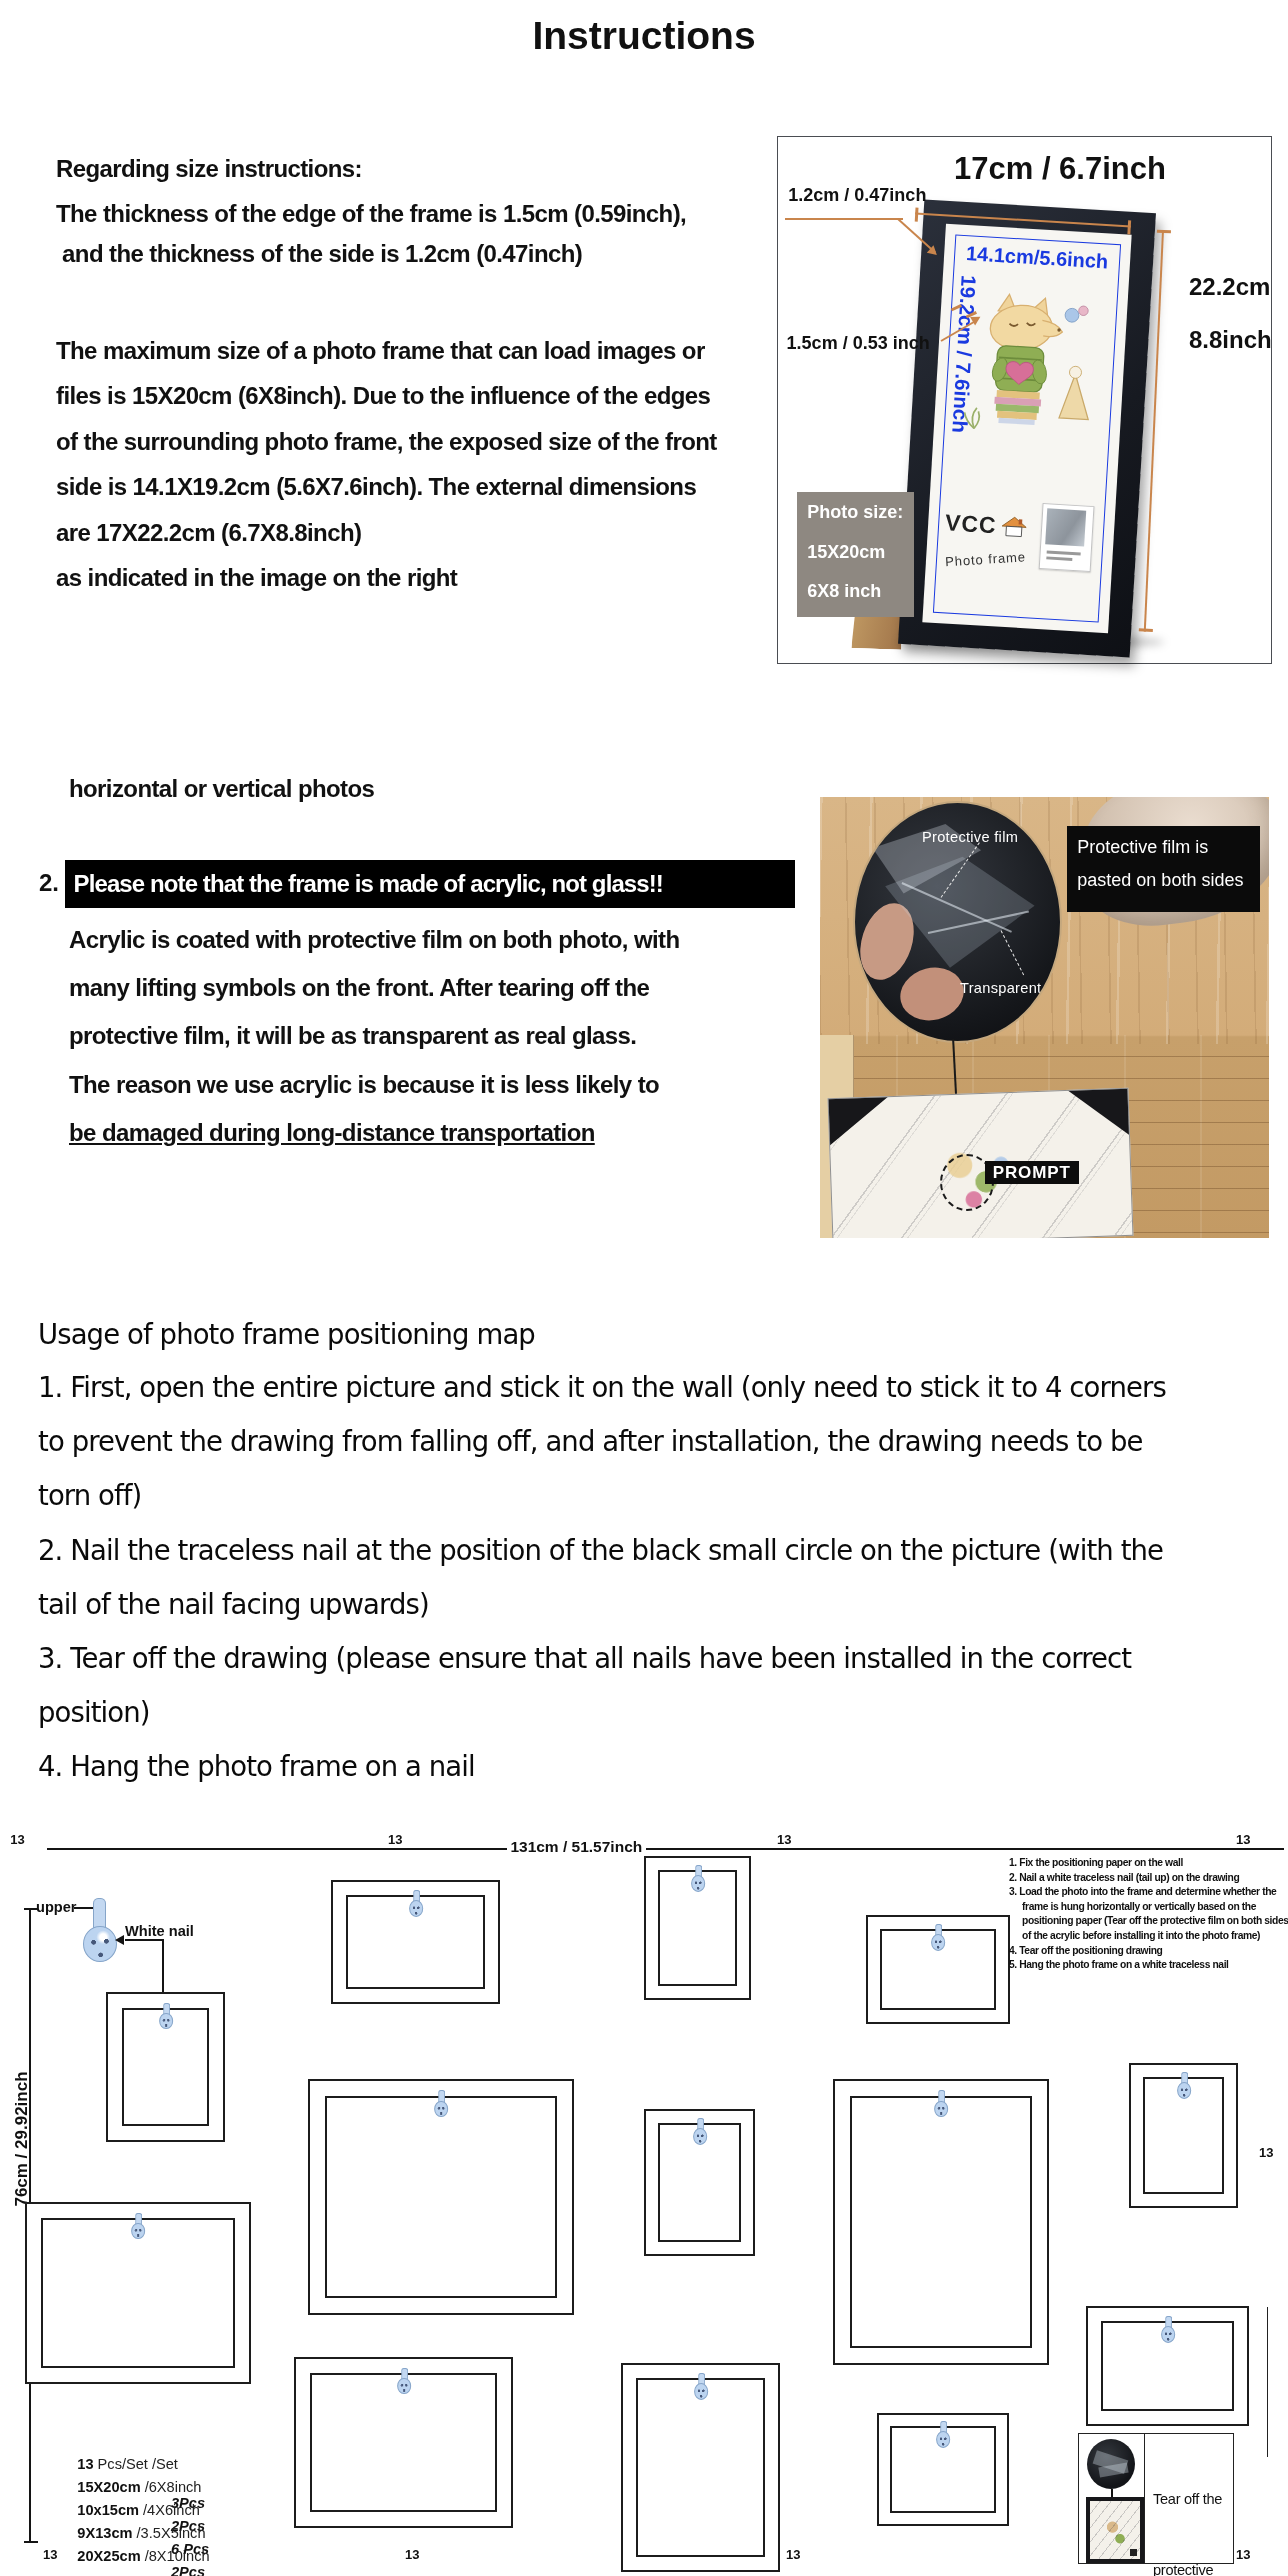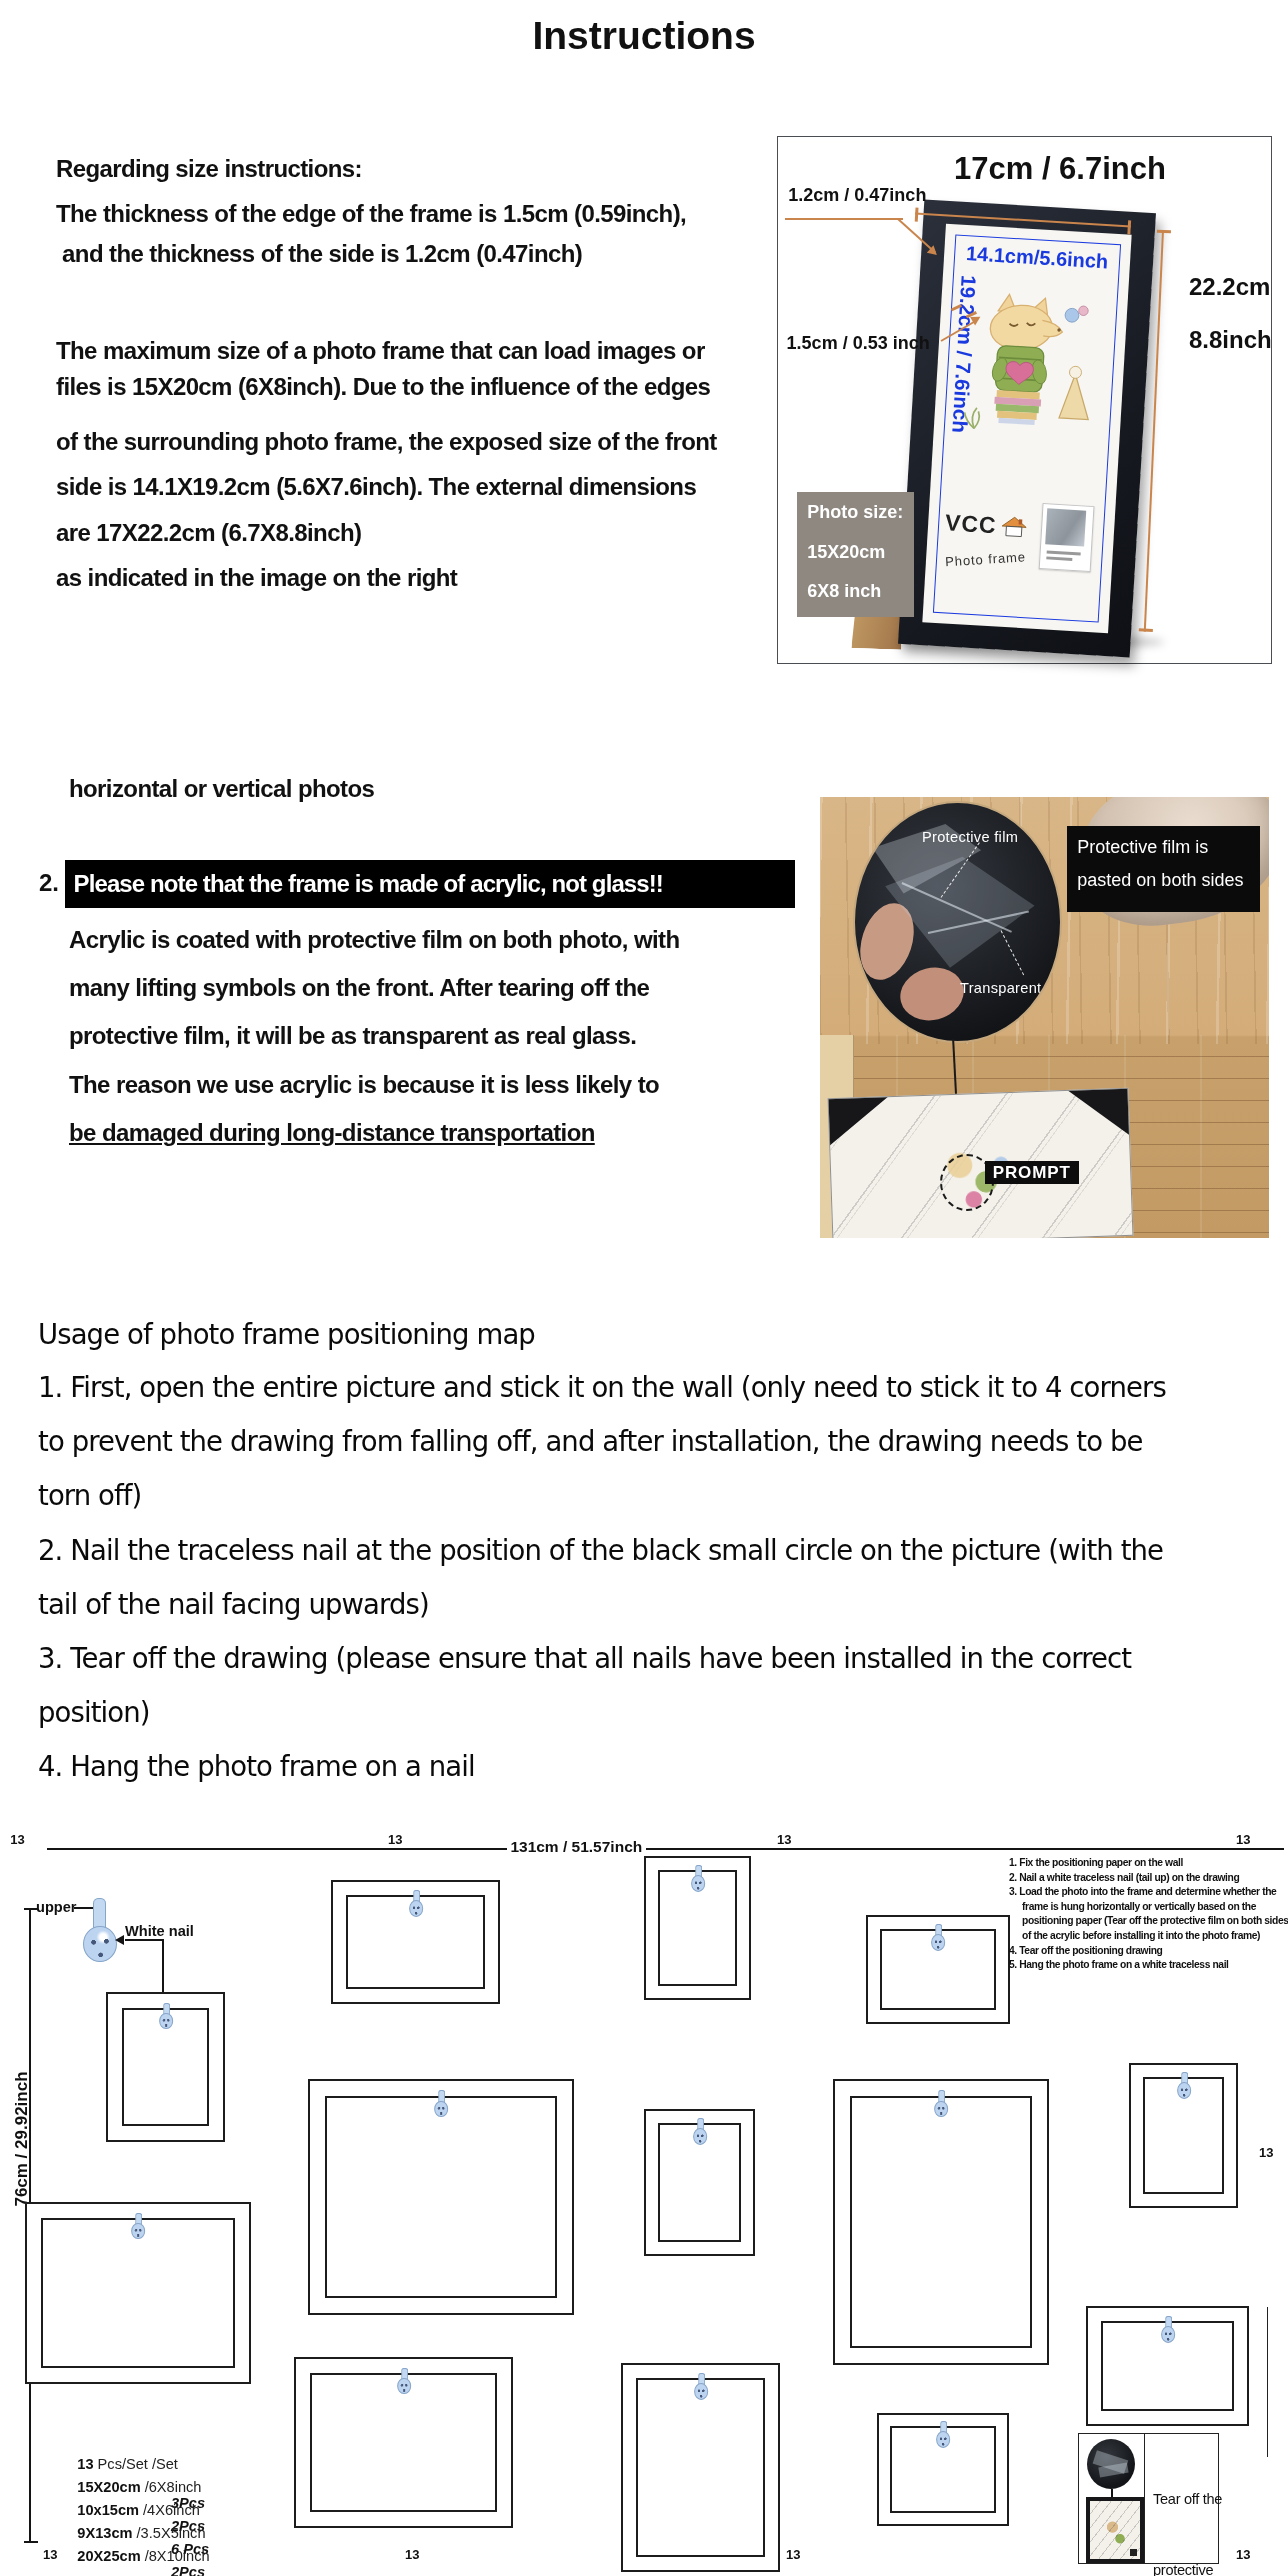--- a/index.html
+++ b/index.html
@@ -119,21 +119,21 @@
   .legendtxt{font-size:14.6px;font-weight:700;}
   .harrow-r{width:0;height:0;border-left:9.4px solid #141414;border-top:5.2px solid transparent;border-bottom:5.2px solid transparent;}
   .harrow-l{width:0;height:0;border-right:9.4px solid #141414;border-top:5.2px solid transparent;border-bottom:5.2px solid transparent;}
   .steps{left:1009px;top:1856px;width:283px;font-size:10.3px;font-weight:700;letter-spacing:-0.4px;line-height:14.6px;}
   .steps .ind{padding-left:13px;}
   .plist{left:53px;top:2440px;font-size:14.6px;}
   .plist .row{position:relative;height:23px;white-space:pre;}
   .plist .sz{font-weight:700;}
   .plist .rest{font-weight:400;color:#222;}
   .plist .qty{position:absolute;left:118px;font-weight:700;font-style:italic;}
-  .tearbox{left:1078px;top:2433px;width:139px;height:129px;border:1.7px solid #222;background:#fff;}
+  .tearbox{left:1078px;top:2433px;width:139px;height:129px;border:1.7px solid #222;background:#fff;padding-left:15px;}
   .tearbox .divider{position:absolute;left:65px;top:0;bottom:0;width:0;border-left:1.7px solid #222;}
   .tb-circle{position:absolute;left:7.7px;top:5.2px;width:48px;height:50px;border-radius:50%;
      background:radial-gradient(circle at 40% 35%,#35393f,#121418 70%);overflow:hidden;}
   .tb-circle i{position:absolute;display:block;background:rgba(215,225,235,.35);}
   .tb-conn{position:absolute;left:32px;top:55px;width:1.7px;height:7.7px;background:#111;}
   .tb-frame{position:absolute;left:6.9px;top:63px;width:50px;height:58px;border:4.3px solid #17171a;background:#f4f1ea;
      overflow:hidden;}
   .tb-frame .st{position:absolute;inset:0;
      background:repeating-linear-gradient(128deg,transparent 0 7.7px,rgba(70,70,78,.25) 7.7px 8.6px),
                 radial-gradient(circle at 45% 45%,#d9b98a 5.2px,transparent 6px),
@@ -147,21 +147,21 @@
 <body>
 
 <div class="page">
 
   <div class="abs title">Instructions</div>
 
   <div class="abs sizeline" style="top:155px">Regarding size instructions:</div>
   <div class="abs sizeline" style="top:200px">The thickness of the edge of the frame is 1.5cm (0.59inch),</div>
   <div class="abs sizeline" style="top:240px"> and the thickness of the side is 1.2cm (0.47inch)</div>
   <div class="abs sizeline" style="top:337px">The maximum size of a photo frame that can load images or</div>
-  <div class="abs sizeline" style="top:373px">files is 15X20cm (6X8inch). Due to the influence of the edges</div>
+  <div class="abs sizeline" style="top:382px">files is 15X20cm (6X8inch). Due to the influence of the edges</div>
   <div class="abs sizeline" style="top:428px">of the surrounding photo frame, the exposed size of the front</div>
   <div class="abs sizeline" style="top:473px">side is 14.1X19.2cm (5.6X7.6inch). The external dimensions</div>
   <div class="abs sizeline" style="top:519px">are 17X22.2cm (6.7X8.8inch)</div>
   <div class="abs sizeline" style="top:564px">as indicated in the image on the right</div>
 
   <div class="abs diagbox">
     <div class="d-abs stand"></div>
     <div class="d-abs shadow"></div>
 
     <div class="d-abs frame3d">

